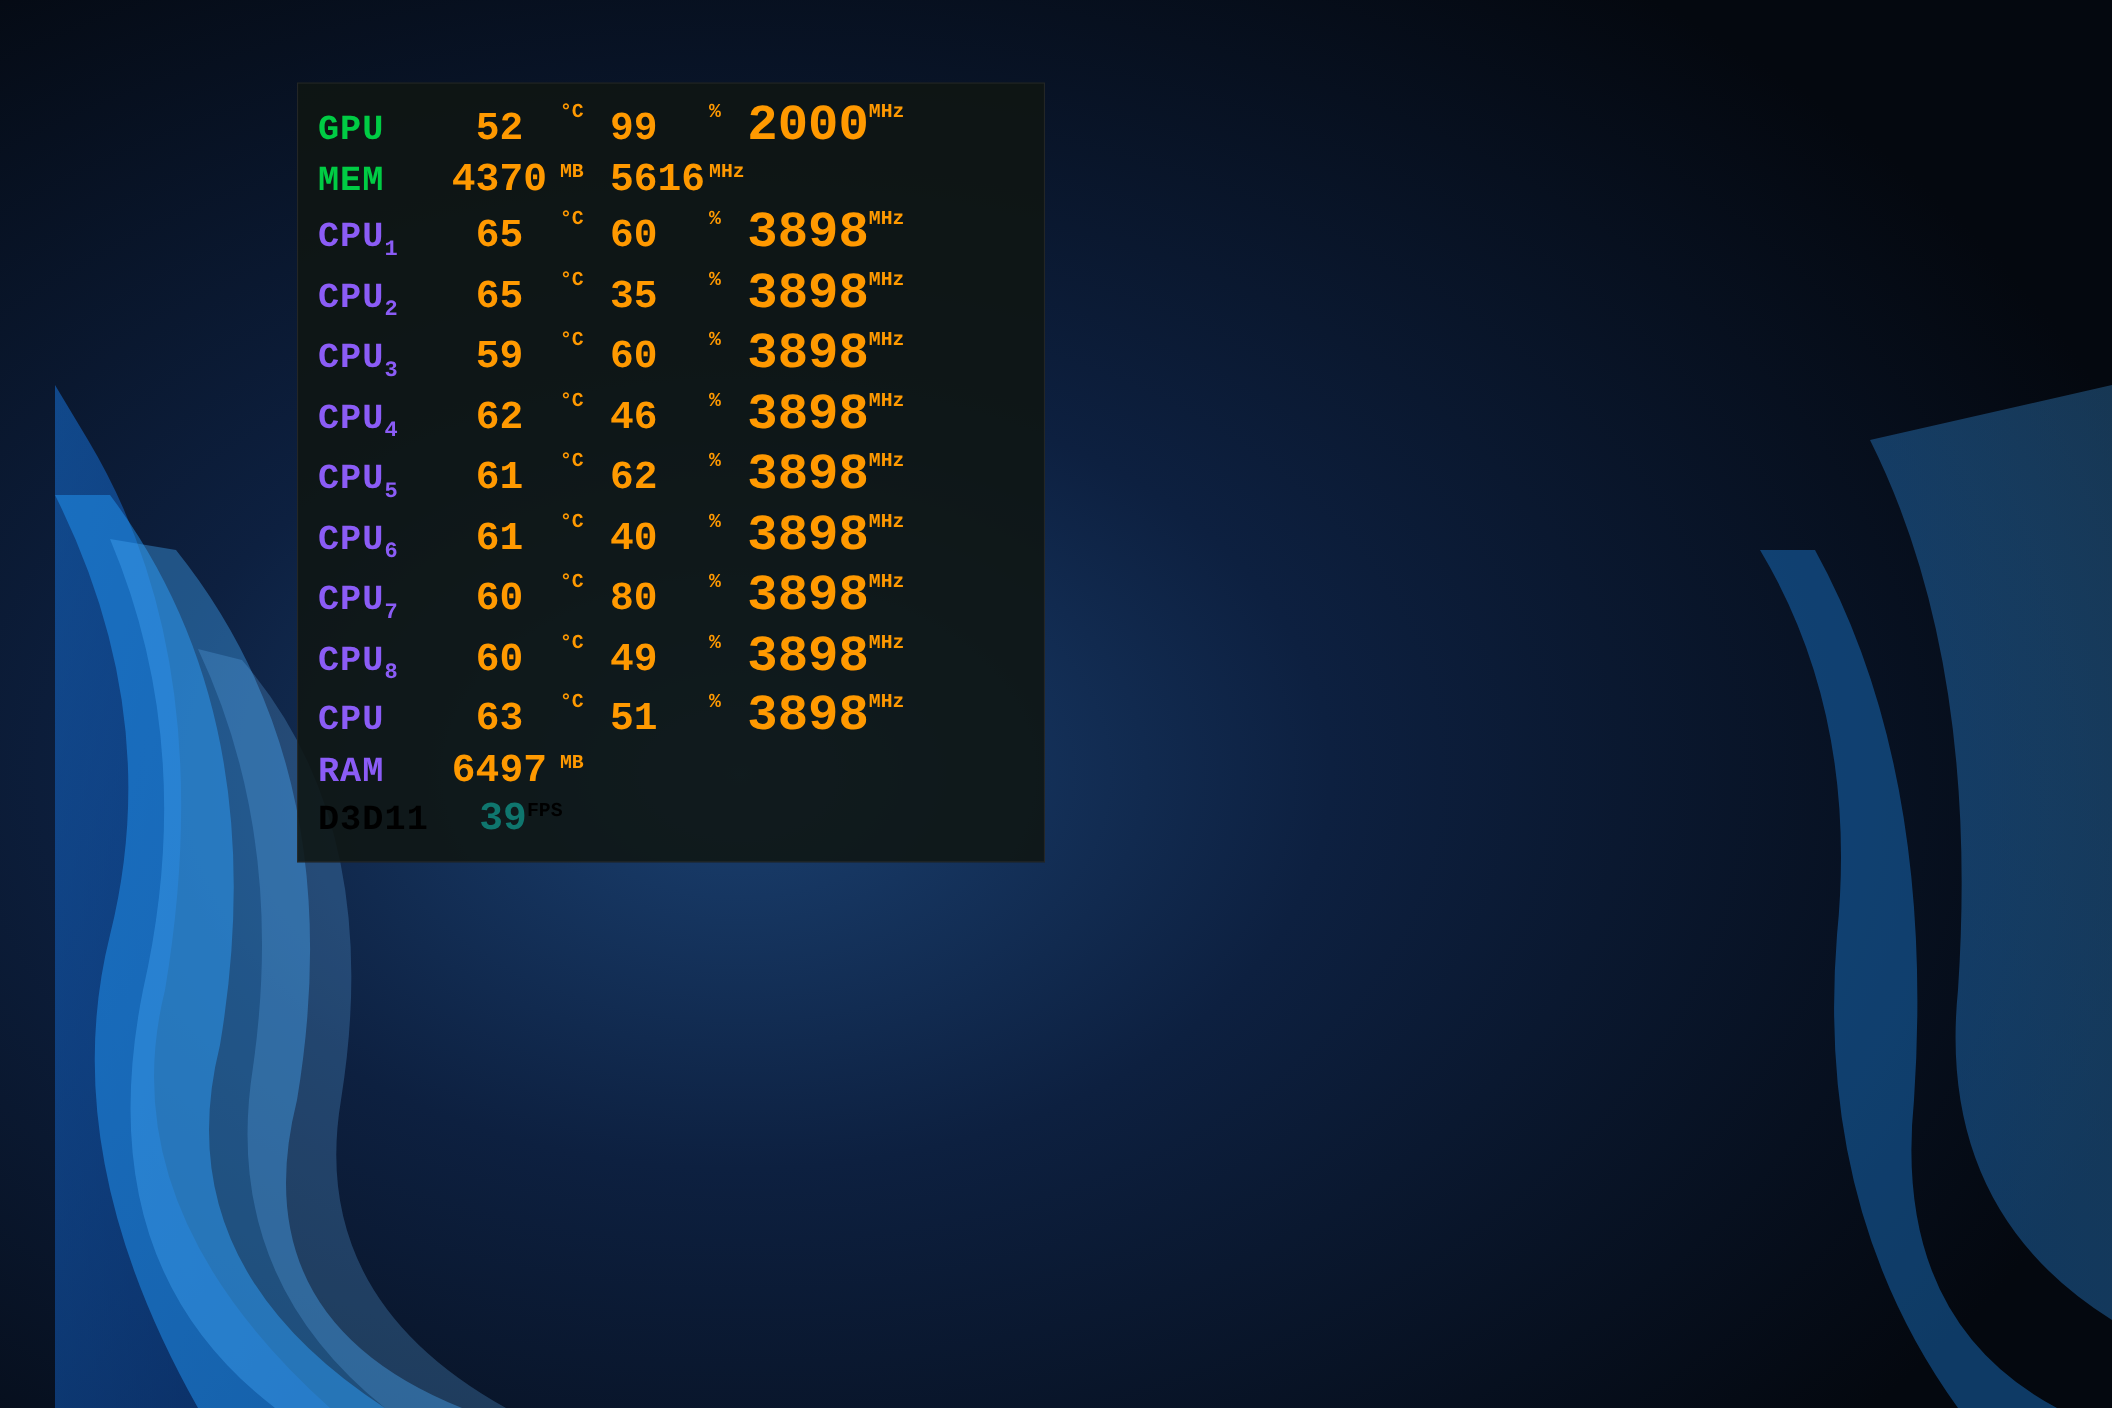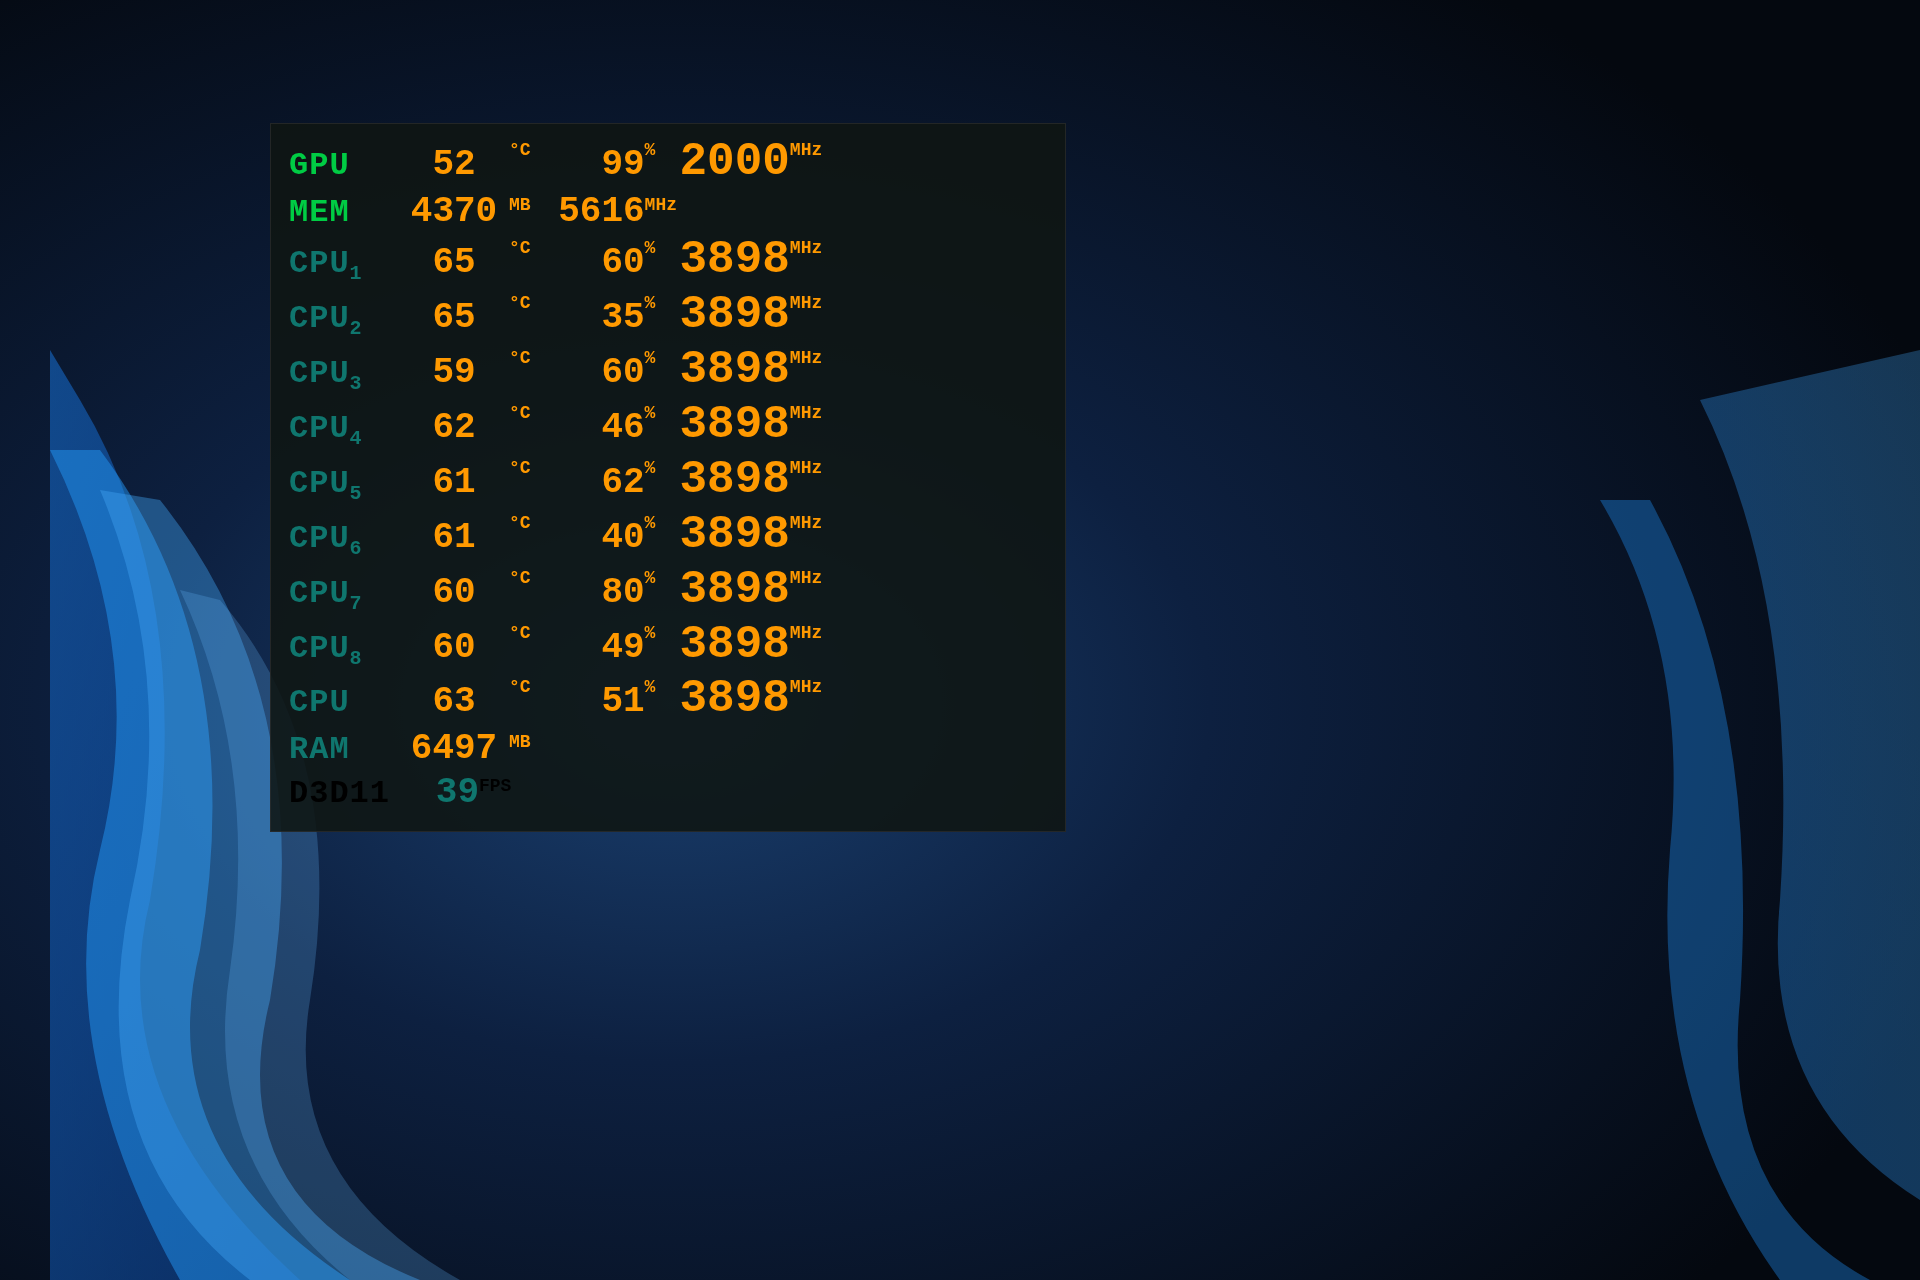--- a/index.html
+++ b/index.html
@@ -26,45 +26,44 @@
     .bg-ribbon svg {
       width: 100%;
       height: 100%;
     }
 
     
     .overlay-panel {
       position: absolute;
       top: 75px;
       left: 270px;
-      width: 796px;
+      width: 680px;
       background: rgba(15, 22, 18, 0.88);
       border: 1px solid rgba(50, 50, 50, 0.6);
       padding: 12px 18px 16px 18px;
       font-family: 'Courier New', 'Lucida Console', monospace;
-      margin-top: 48px;
     }
 
     .hw-row {
       display: flex;
       align-items: baseline;
       margin-bottom: 2px;
       line-height: 1.15;
     }
 
     .hw-label {
       width: 110px;
       font-size: 32px;
       font-weight: bold;
       letter-spacing: 1px;
       flex-shrink: 0;
     }
 
     .hw-label.green { color: #00cc44; }
-    .hw-label.teal  { color: #0f766e; }
+    .hw-label.teal  { color: #8b5cf6; }
     .hw-label.pink  { color: #000000; }
 
     .hw-val {
       font-size: 36px;
       font-weight: bold;
       color: #ff9900;
       min-width: 110px;
       text-align: center;
     }
 
@@ -75,21 +74,20 @@
       margin-right: 24px;
       align-self: flex-start;
       margin-top: 4px;
     }
 
     .hw-val2 {
       font-size: 36px;
       font-weight: bold;
       color: #ff9900;
       min-width: 90px;
-      text-align: right;
     }
 
     .hw-unit2 {
       font-size: 18px;
       font-weight: bold;
       color: #ff9900;
       margin-right: 24px;
       align-self: flex-start;
       margin-top: 4px;
     }

